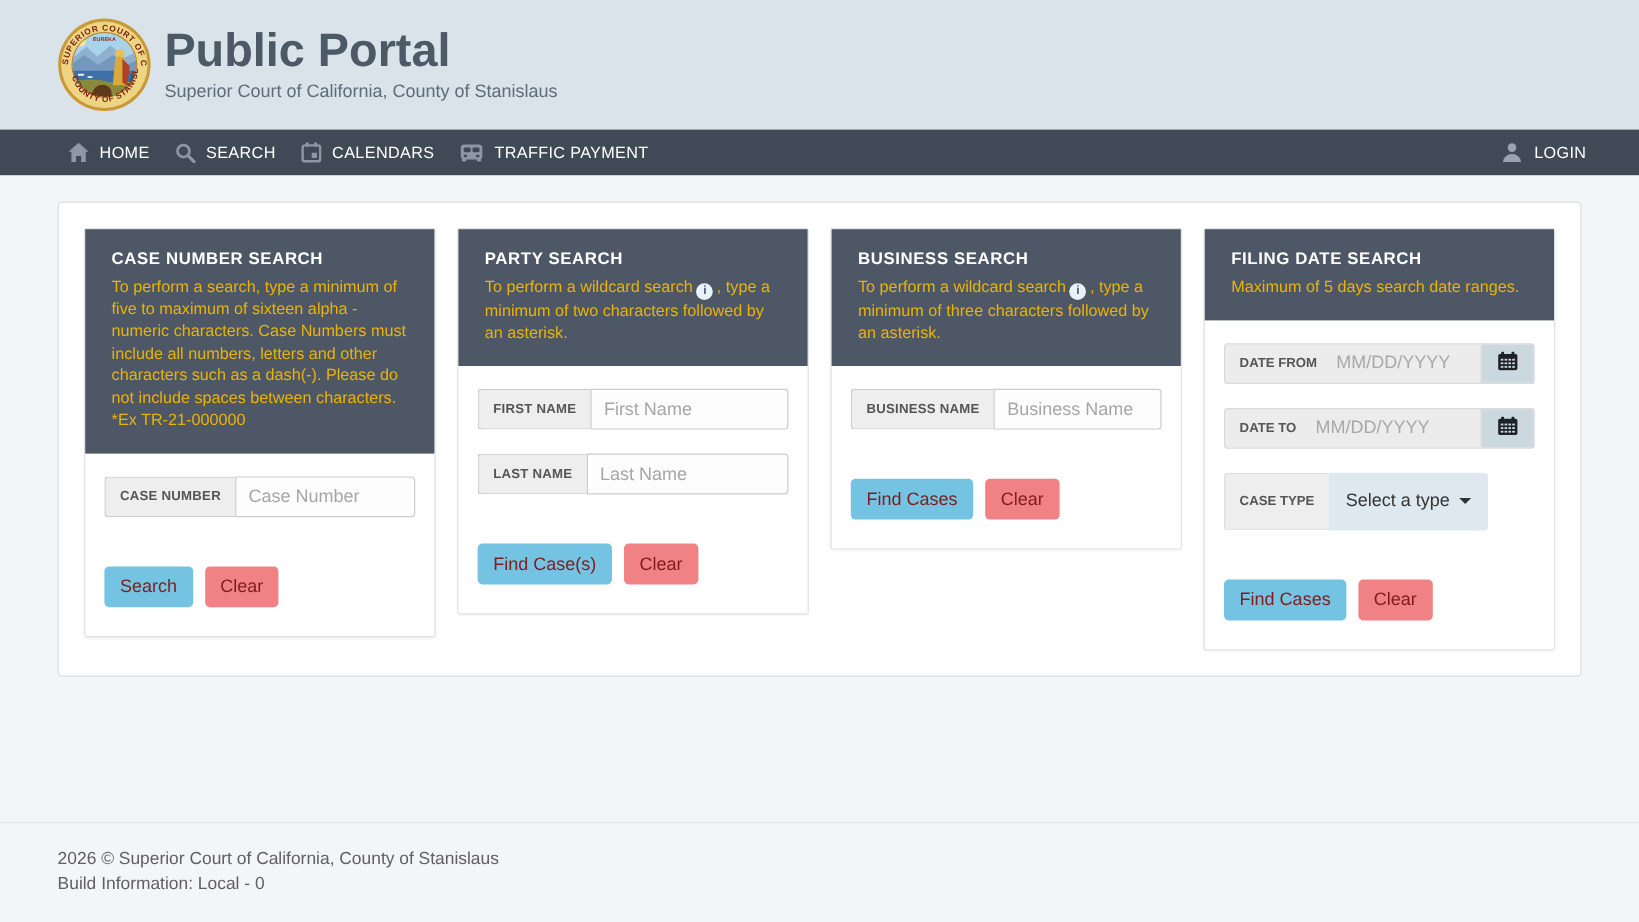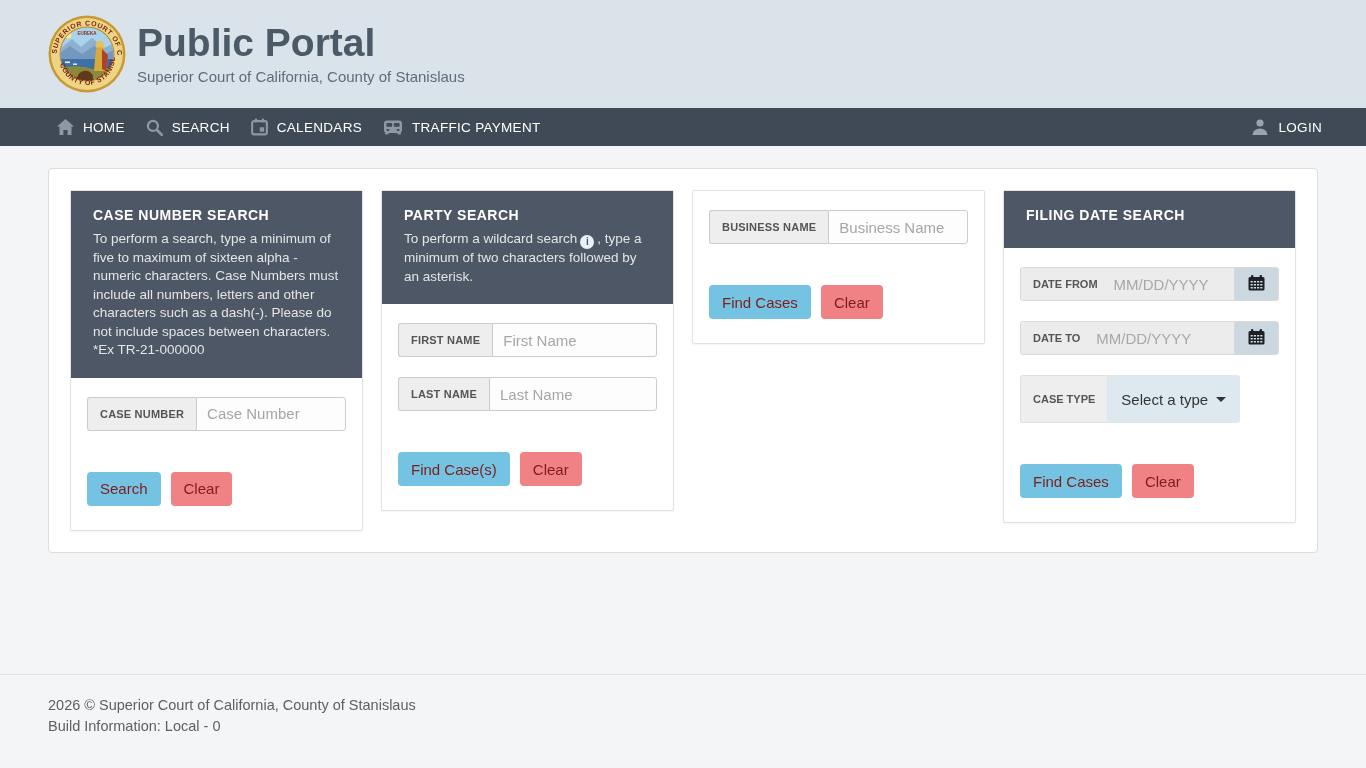--- a/index.html
+++ b/index.html
@@ -37,21 +37,21 @@
     background: #ffffff; border: 1px solid #dddddd; border-radius: 4px;
     padding: 21px; display: flex; gap: 18px; align-items: flex-start;
   }
   .panel {
     width: 293px; flex: 0 0 293px; background: #fff;
     border: 1px solid #e2e2e2; border-radius: 2px;
     box-shadow: 0 1px 2px rgba(0,0,0,.05);
   }
   .panel-head { background: #4d5765; padding: 16px 20px 18px 22px; }
   .panel-title { margin: 0 0 7px; color: #ffffff; font-size: 14px; font-weight: bold; letter-spacing: .5px; }
-  .panel-desc { margin: 0; color: #e5e5e5; font-size: 13.5px; line-height: 18.5px; }
+  .panel-desc { margin: 0; color: #eab308; font-size: 13.5px; line-height: 18.5px; }
   .panel-body { padding: 19px 16px 24px; }
   .stack { display: flex; flex-direction: column; gap: 20px; }
 
   .info-icon {
     display: inline-flex; align-items: center; justify-content: center;
     width: 14px; height: 14px; border-radius: 50%;
     background: #e9f2fa; color: #4d5765; font-size: 10px; font-weight: bold;
     margin: 0 3px; vertical-align: -2px; cursor: pointer;
   }
   .info-icon::after { content: "i"; }
@@ -260,35 +260,40 @@
           </div>
         </div>
         <div class="btn-row">
           <button class="btn btn-primary">Find Case(s)</button>
           <button class="btn btn-danger">Clear</button>
         </div>
       </div>
     </section>
 
     <section class="panel">
+      <div class="panel-head">
+        <h2 class="panel-title">BUSINESS SEARCH</h2>
+        <p class="panel-desc"><span>To perform a wildcard search</span><span class="info-icon"></span><span>, type a minimum of three characters followed by an asterisk.</span></p>
+      </div>
       <div class="panel-body">
         <div class="input-group">
           <span class="ig-label">BUSINESS NAME</span>
           <input class="ig-input" type="text" placeholder="Business Name" style="">
         </div>
         <div class="btn-row">
           <button class="btn btn-primary">Find Cases</button>
           <button class="btn btn-danger">Clear</button>
         </div>
       </div>
     </section>
 
     <section class="panel">
       <div class="panel-head">
         <h2 class="panel-title">FILING DATE SEARCH</h2>
+        <p class="panel-desc">Maximum of 5 days search date ranges.</p>
       </div>
       <div class="panel-body">
         <div class="stack">
           <div class="date-group">
             <span class="dg-label">DATE FROM</span>
             <input class="dg-input" type="text" placeholder="MM/DD/YYYY" style="">
             <button class="dg-cal">
               <span>
                 <svg width="17" height="16" viewBox="0 0 17 16">
                     <rect x="0.5" y="2" width="16" height="13.5" rx="1.5" fill="#1e2226"></rect>

